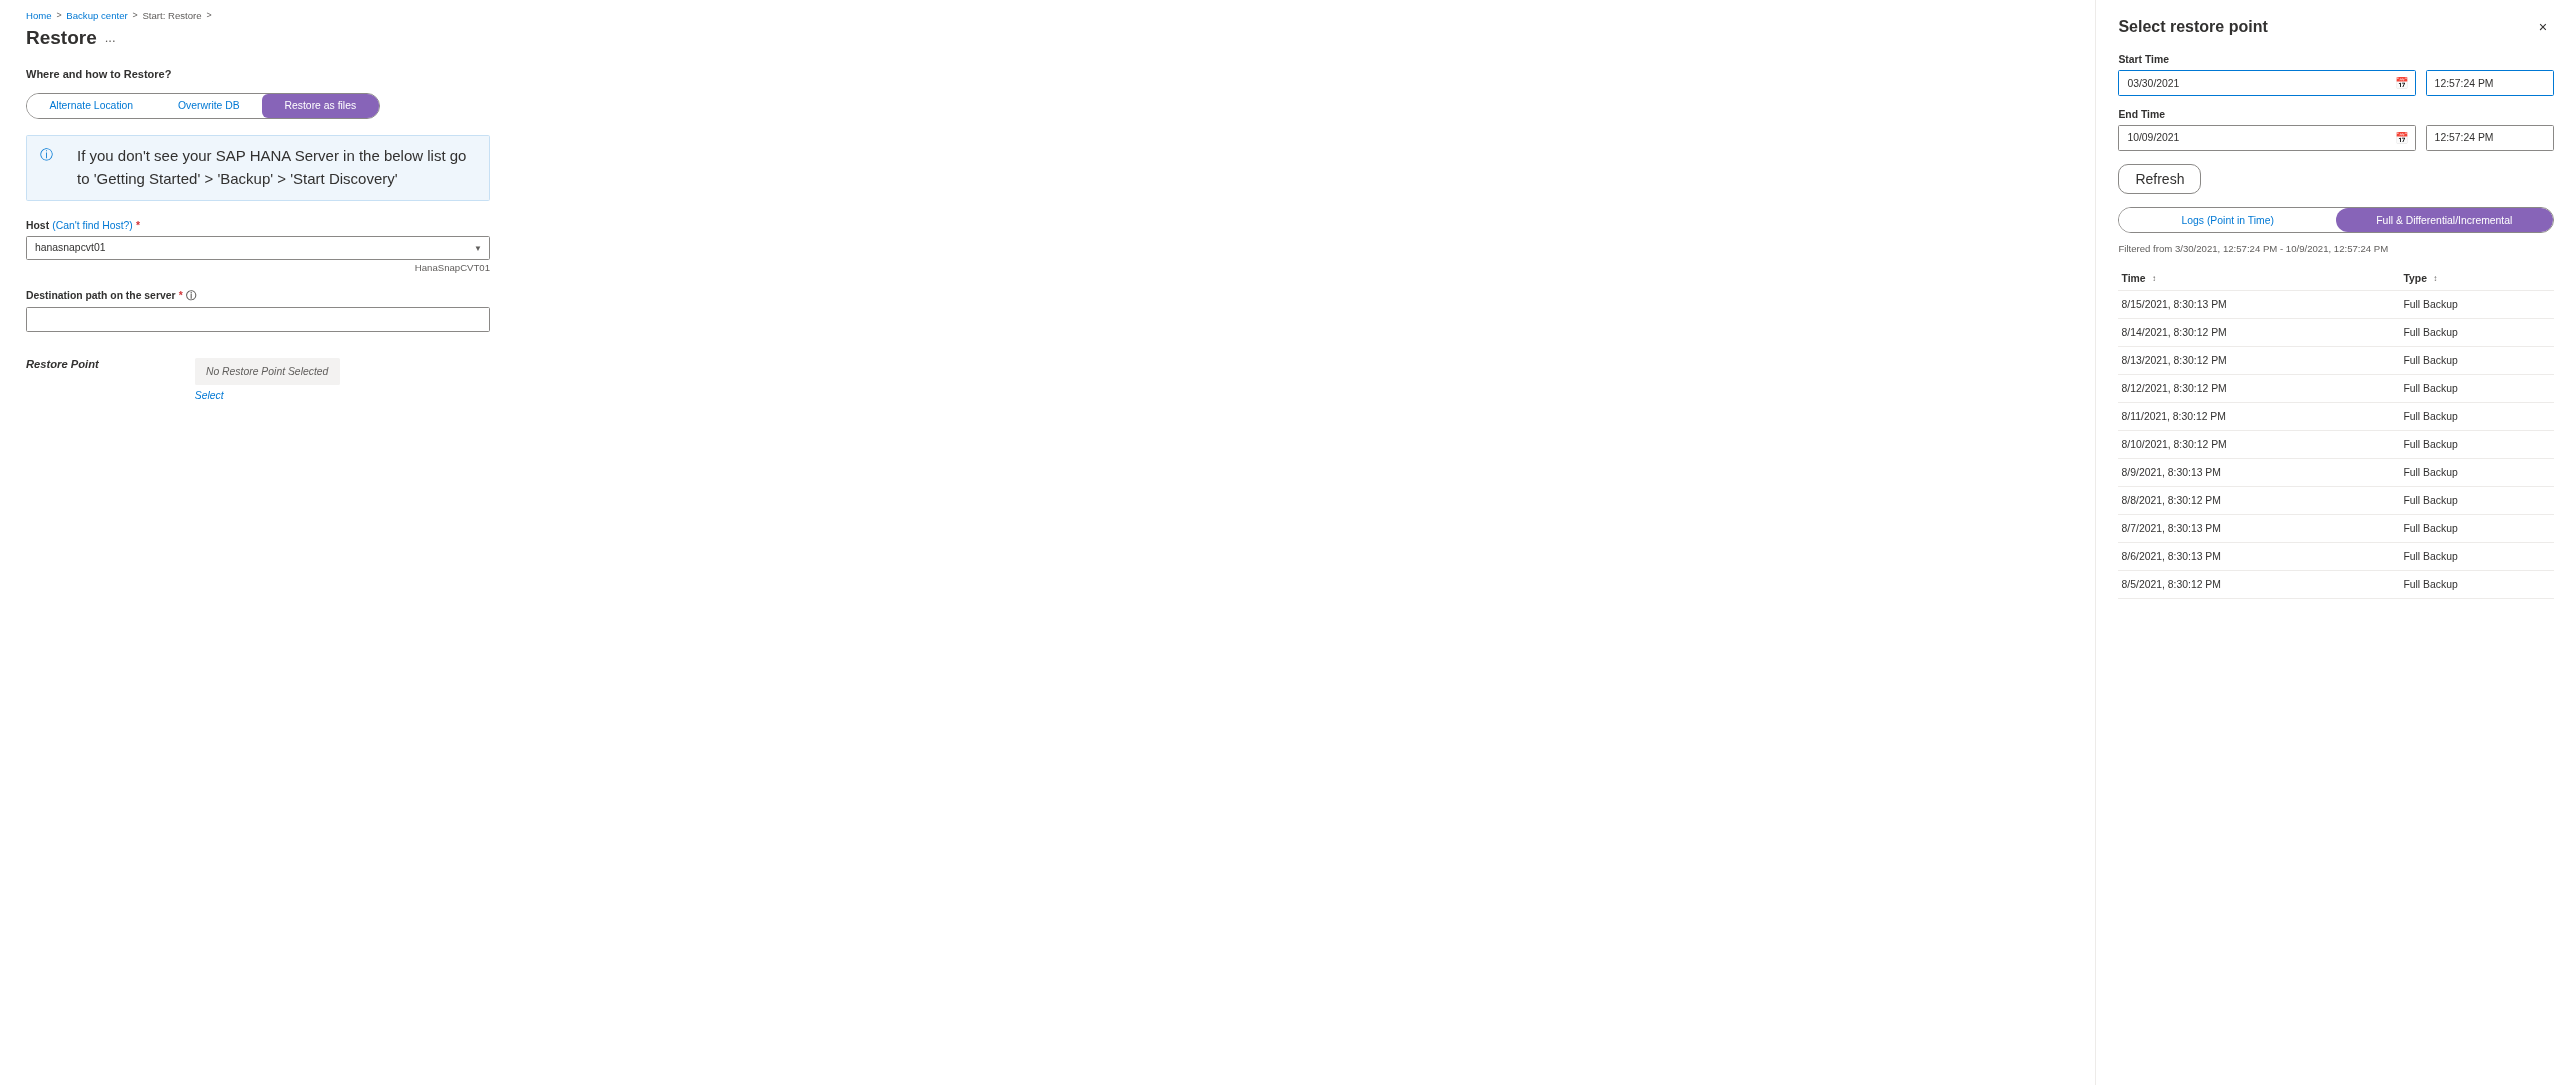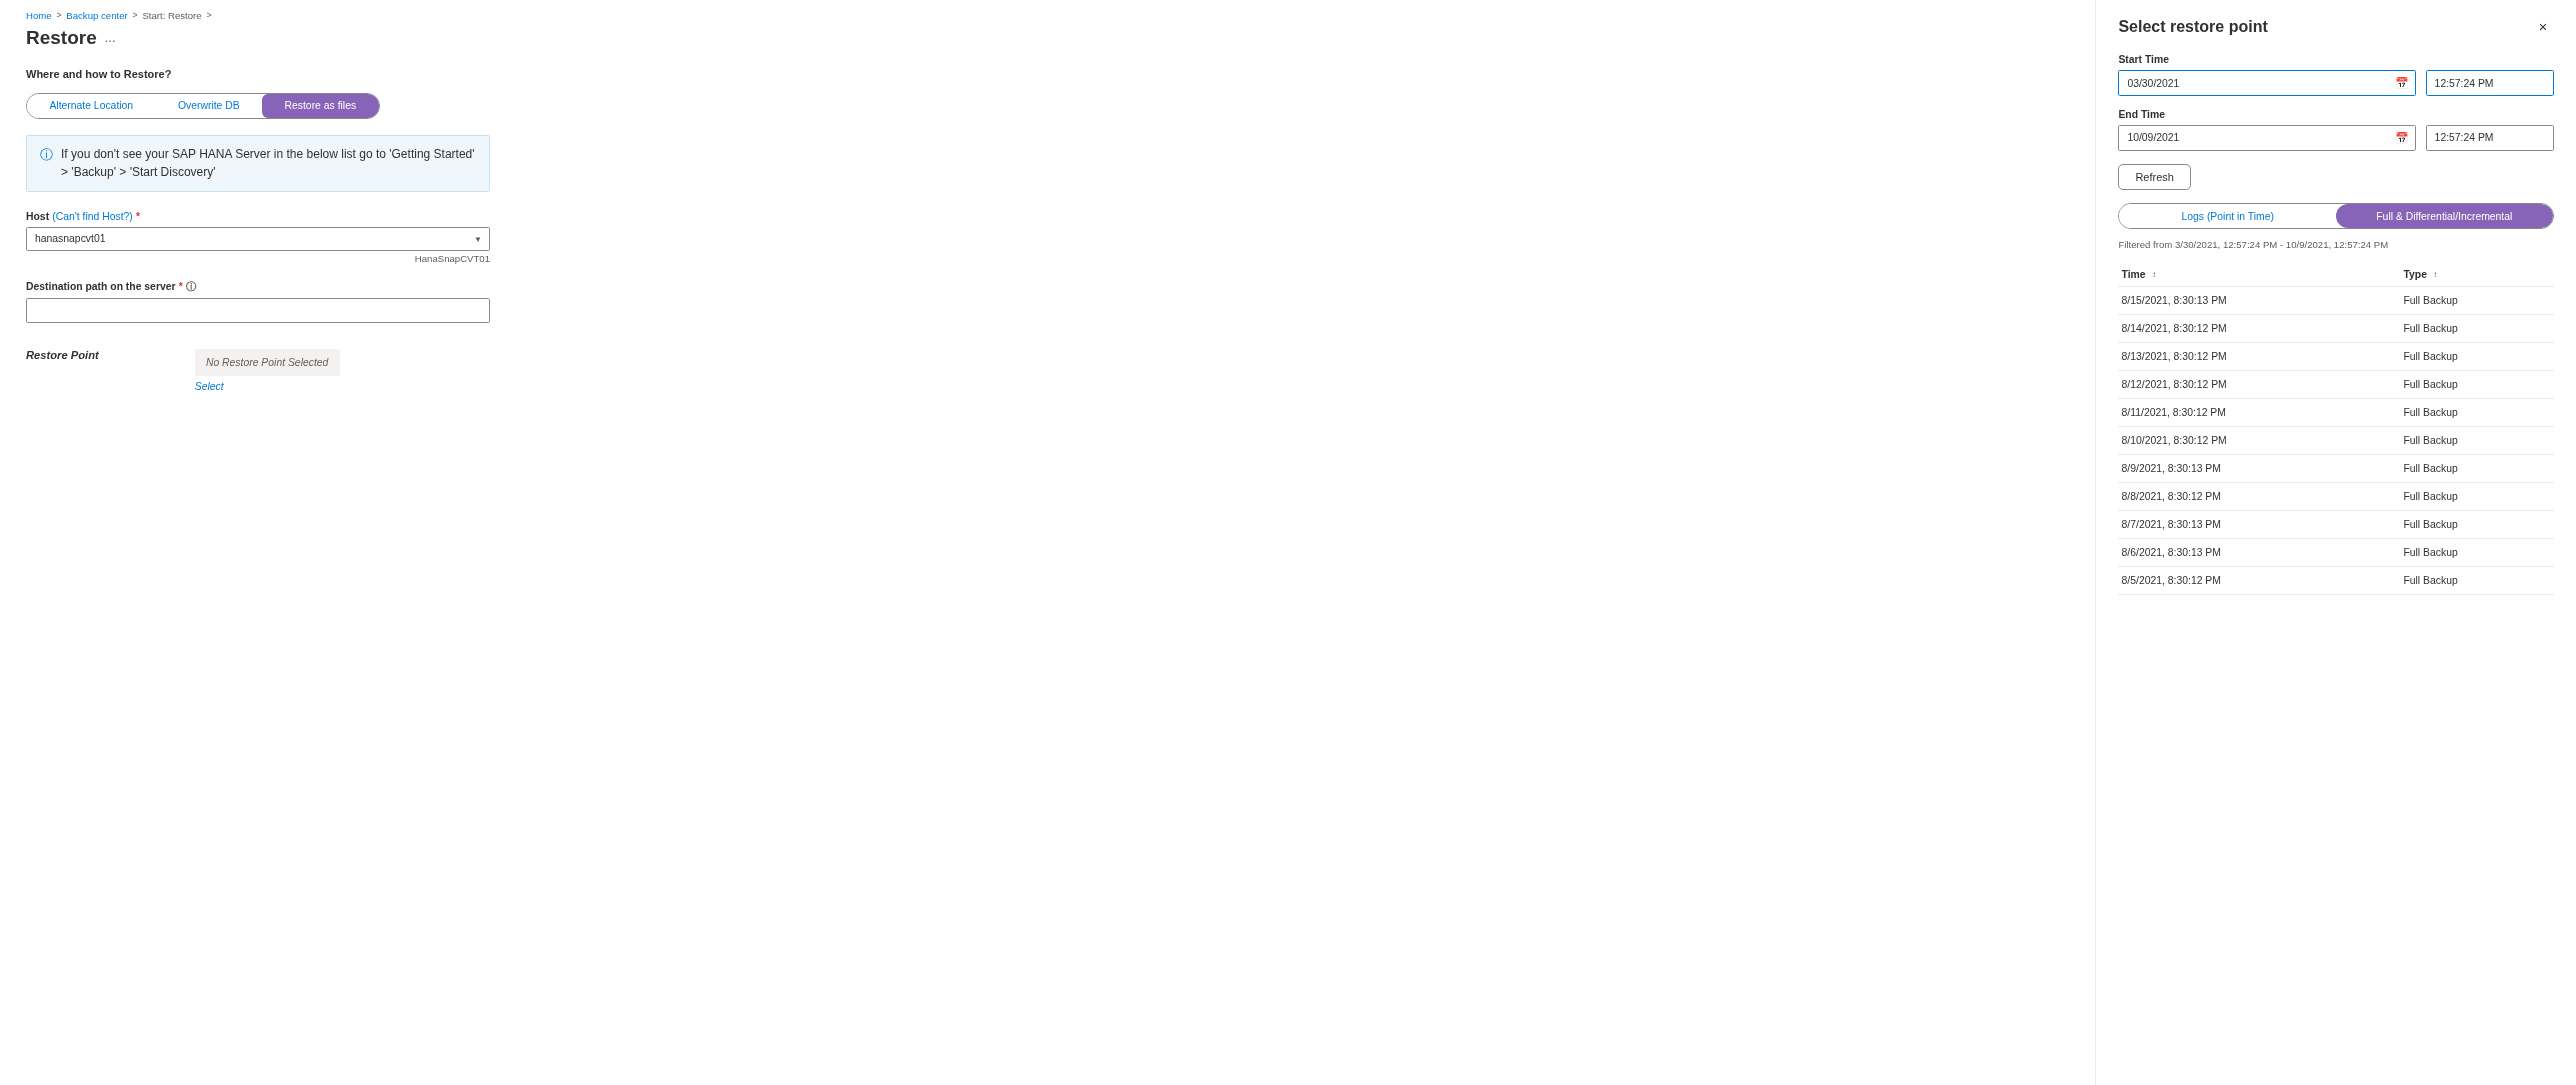--- a/index.html
+++ b/index.html
@@ -97,23 +97,24 @@
       margin-bottom: 19px;
       max-width: 464px;
     }
     .info-icon {
       color: #0078d4;
       font-size: 13px;
       margin-top: 0.8px;
       flex-shrink: 0;
     }
     .info-text {
-      font-size: 12px;
+      font-size: 15px;
       color: #323130;
       line-height: 1.5;
+      margin-left: 16px;
     }
 
     
     .field-group {
       margin-bottom: 16px;
       max-width: 464px;
     }
     .field-label {
       font-size: 10.4px;
       font-weight: 600;
@@ -276,22 +277,22 @@
       color: #323130;
     }
     .dt-time-input.end {
       border-color: #8a8886;
     }
 
     .refresh-btn {
       padding: 6.4px 16px;
       background: #fff;
       border: 0.8px solid #8a8886;
-      border-radius: 5px;
-      font-size: 11px;
+      border-radius: 10px;
+      font-size: 14px;
       cursor: pointer;
       margin-bottom: 13px;
       color: #323130;
     }
 
     
     .toggle-group {
       display: flex;
       border: 0.8px solid #8a8886;
       border-radius: 16px;

